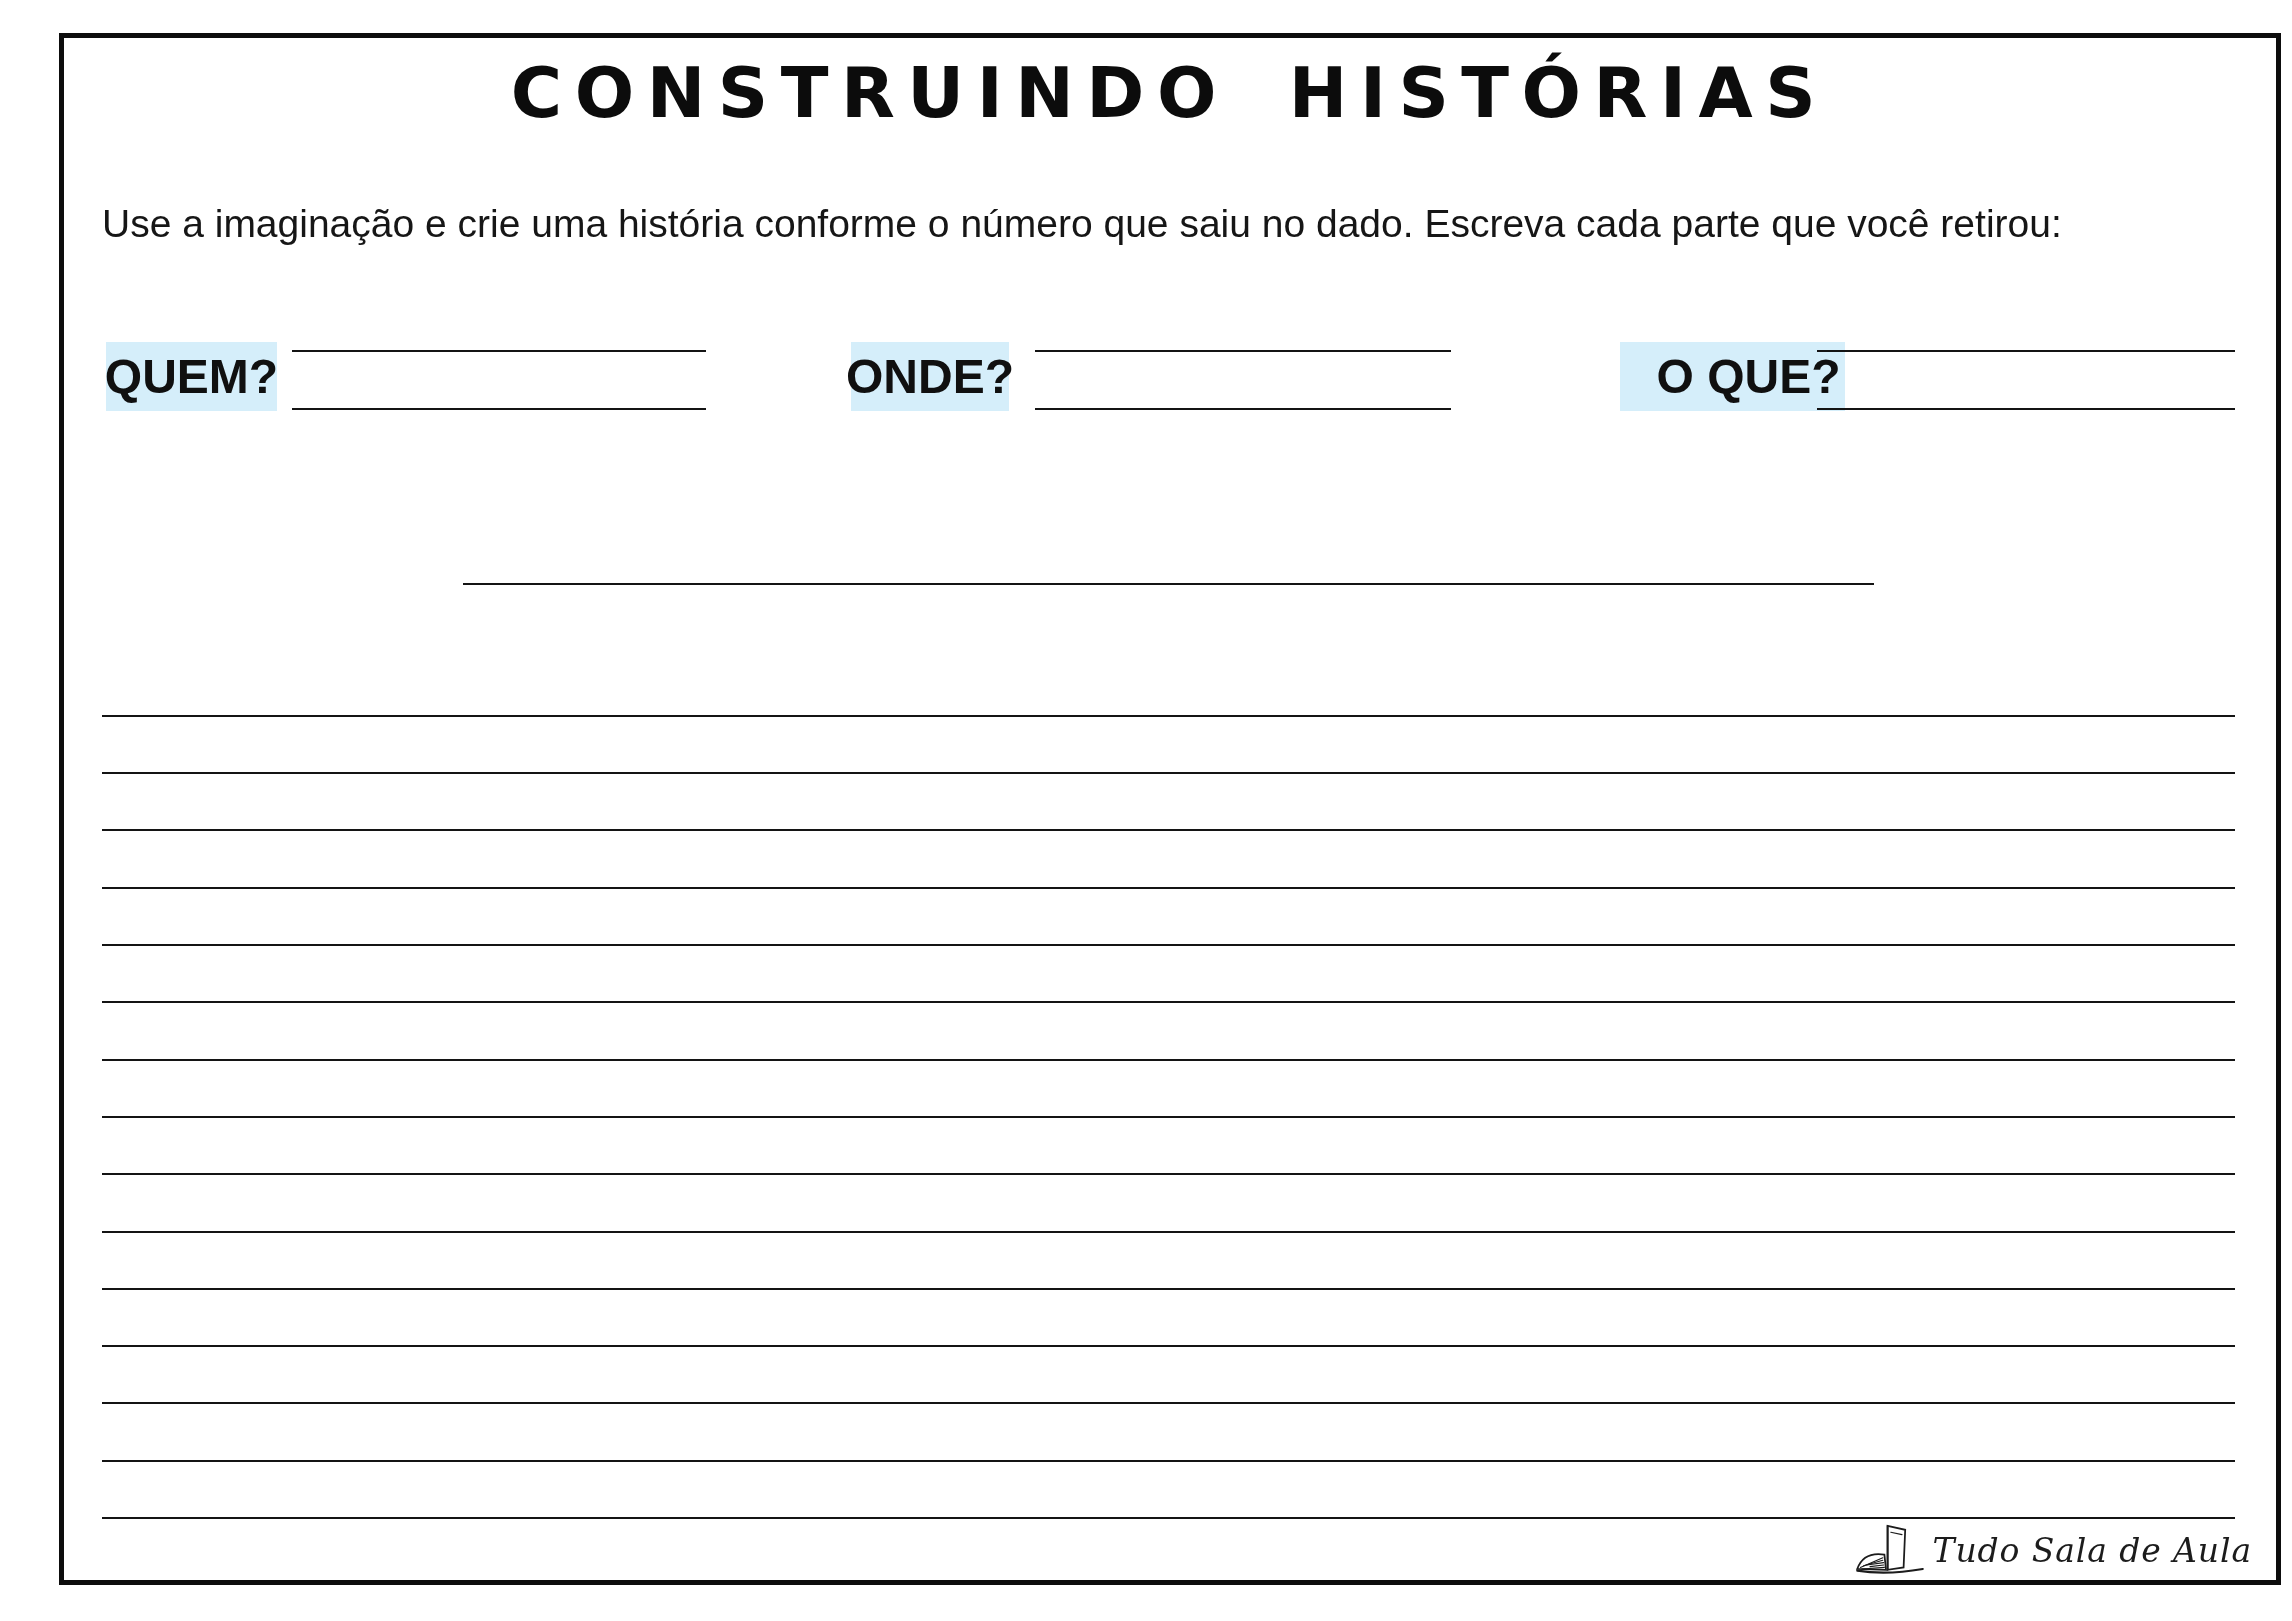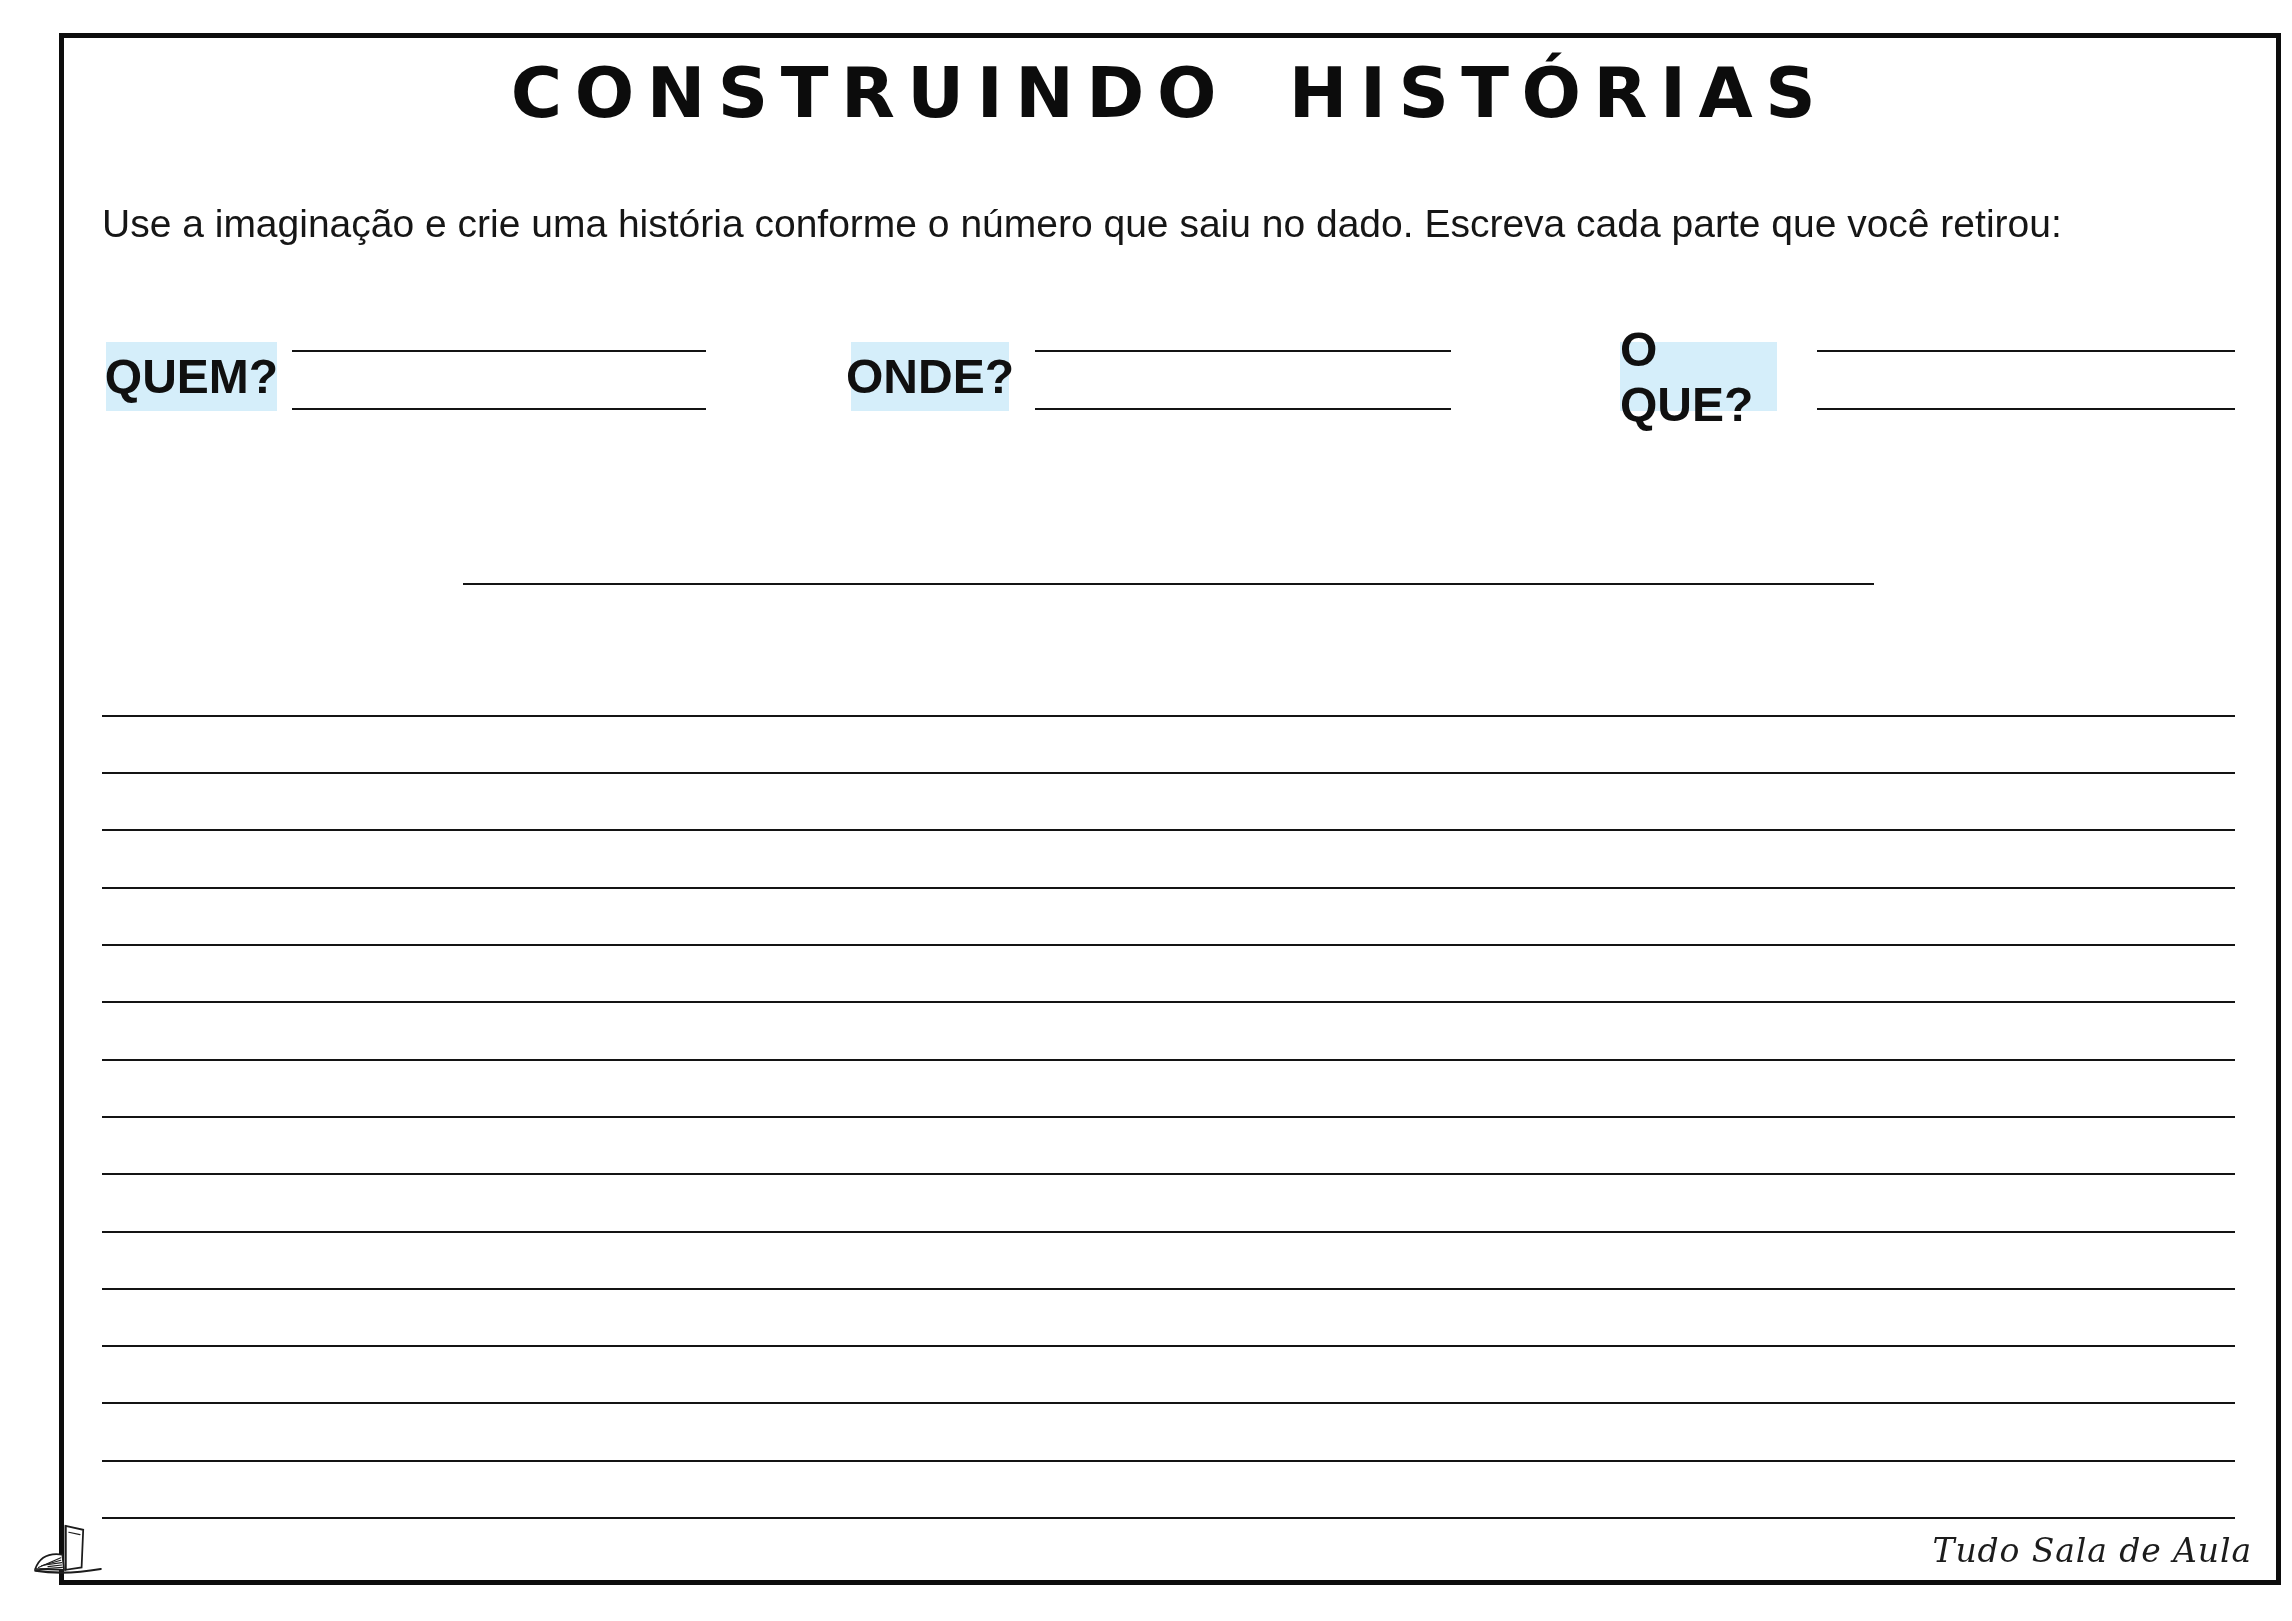--- a/index.html
+++ b/index.html
@@ -47,21 +47,21 @@
     position:absolute;
     top:342px;height:69px;
     background:var(--highlight);
     display:flex;align-items:center;justify-content:center;
     font-weight:bold;
     font-size:48px;
     color:#101010;
   }
   .label-quem{left:83px;width:171px;text-align:right;}
   .label-onde{left:828px;width:158px;}
-  .label-oque{left:1597px;width:157px;}
+  .label-oque{left:1597px;width:193px;padding-left:32px;}
   .answer-lines{
     position:absolute;
     top:350px;height:56px;
     border-top:2.7px solid var(--ink);
     border-bottom:2.7px solid var(--ink);
   }
   .lines-quem{left:269px;width:414px;}
   .lines-onde{left:1012px;width:416px;}
   .lines-oque{left:1794px;width:418px;}
   .story-title-line{
@@ -71,21 +71,21 @@
     border-top:2.7px solid var(--ink);
   }
   .rule{
     position:absolute;
     left:79px;width:2133px;height:0;
     border-top:2.7px solid var(--ink);
   }
   .footer-logo{
     position:absolute;
     left:0;top:1521px;width:2229px;
-    display:flex;align-items:flex-end;justify-content:space-between;
+    display:flex;align-items:flex-end;justify-content:flex-end;
     gap:5.4px;
   }
   .book-icon{width:82px;height:56px;flex:0 0 auto;}
   .brand-text{
     font-family:"DejaVu Serif", serif;
     font-style:italic;
     font-size:33px;
     color:#1c1c1c;
     padding-bottom:7.2px;
     letter-spacing:0.9px;

